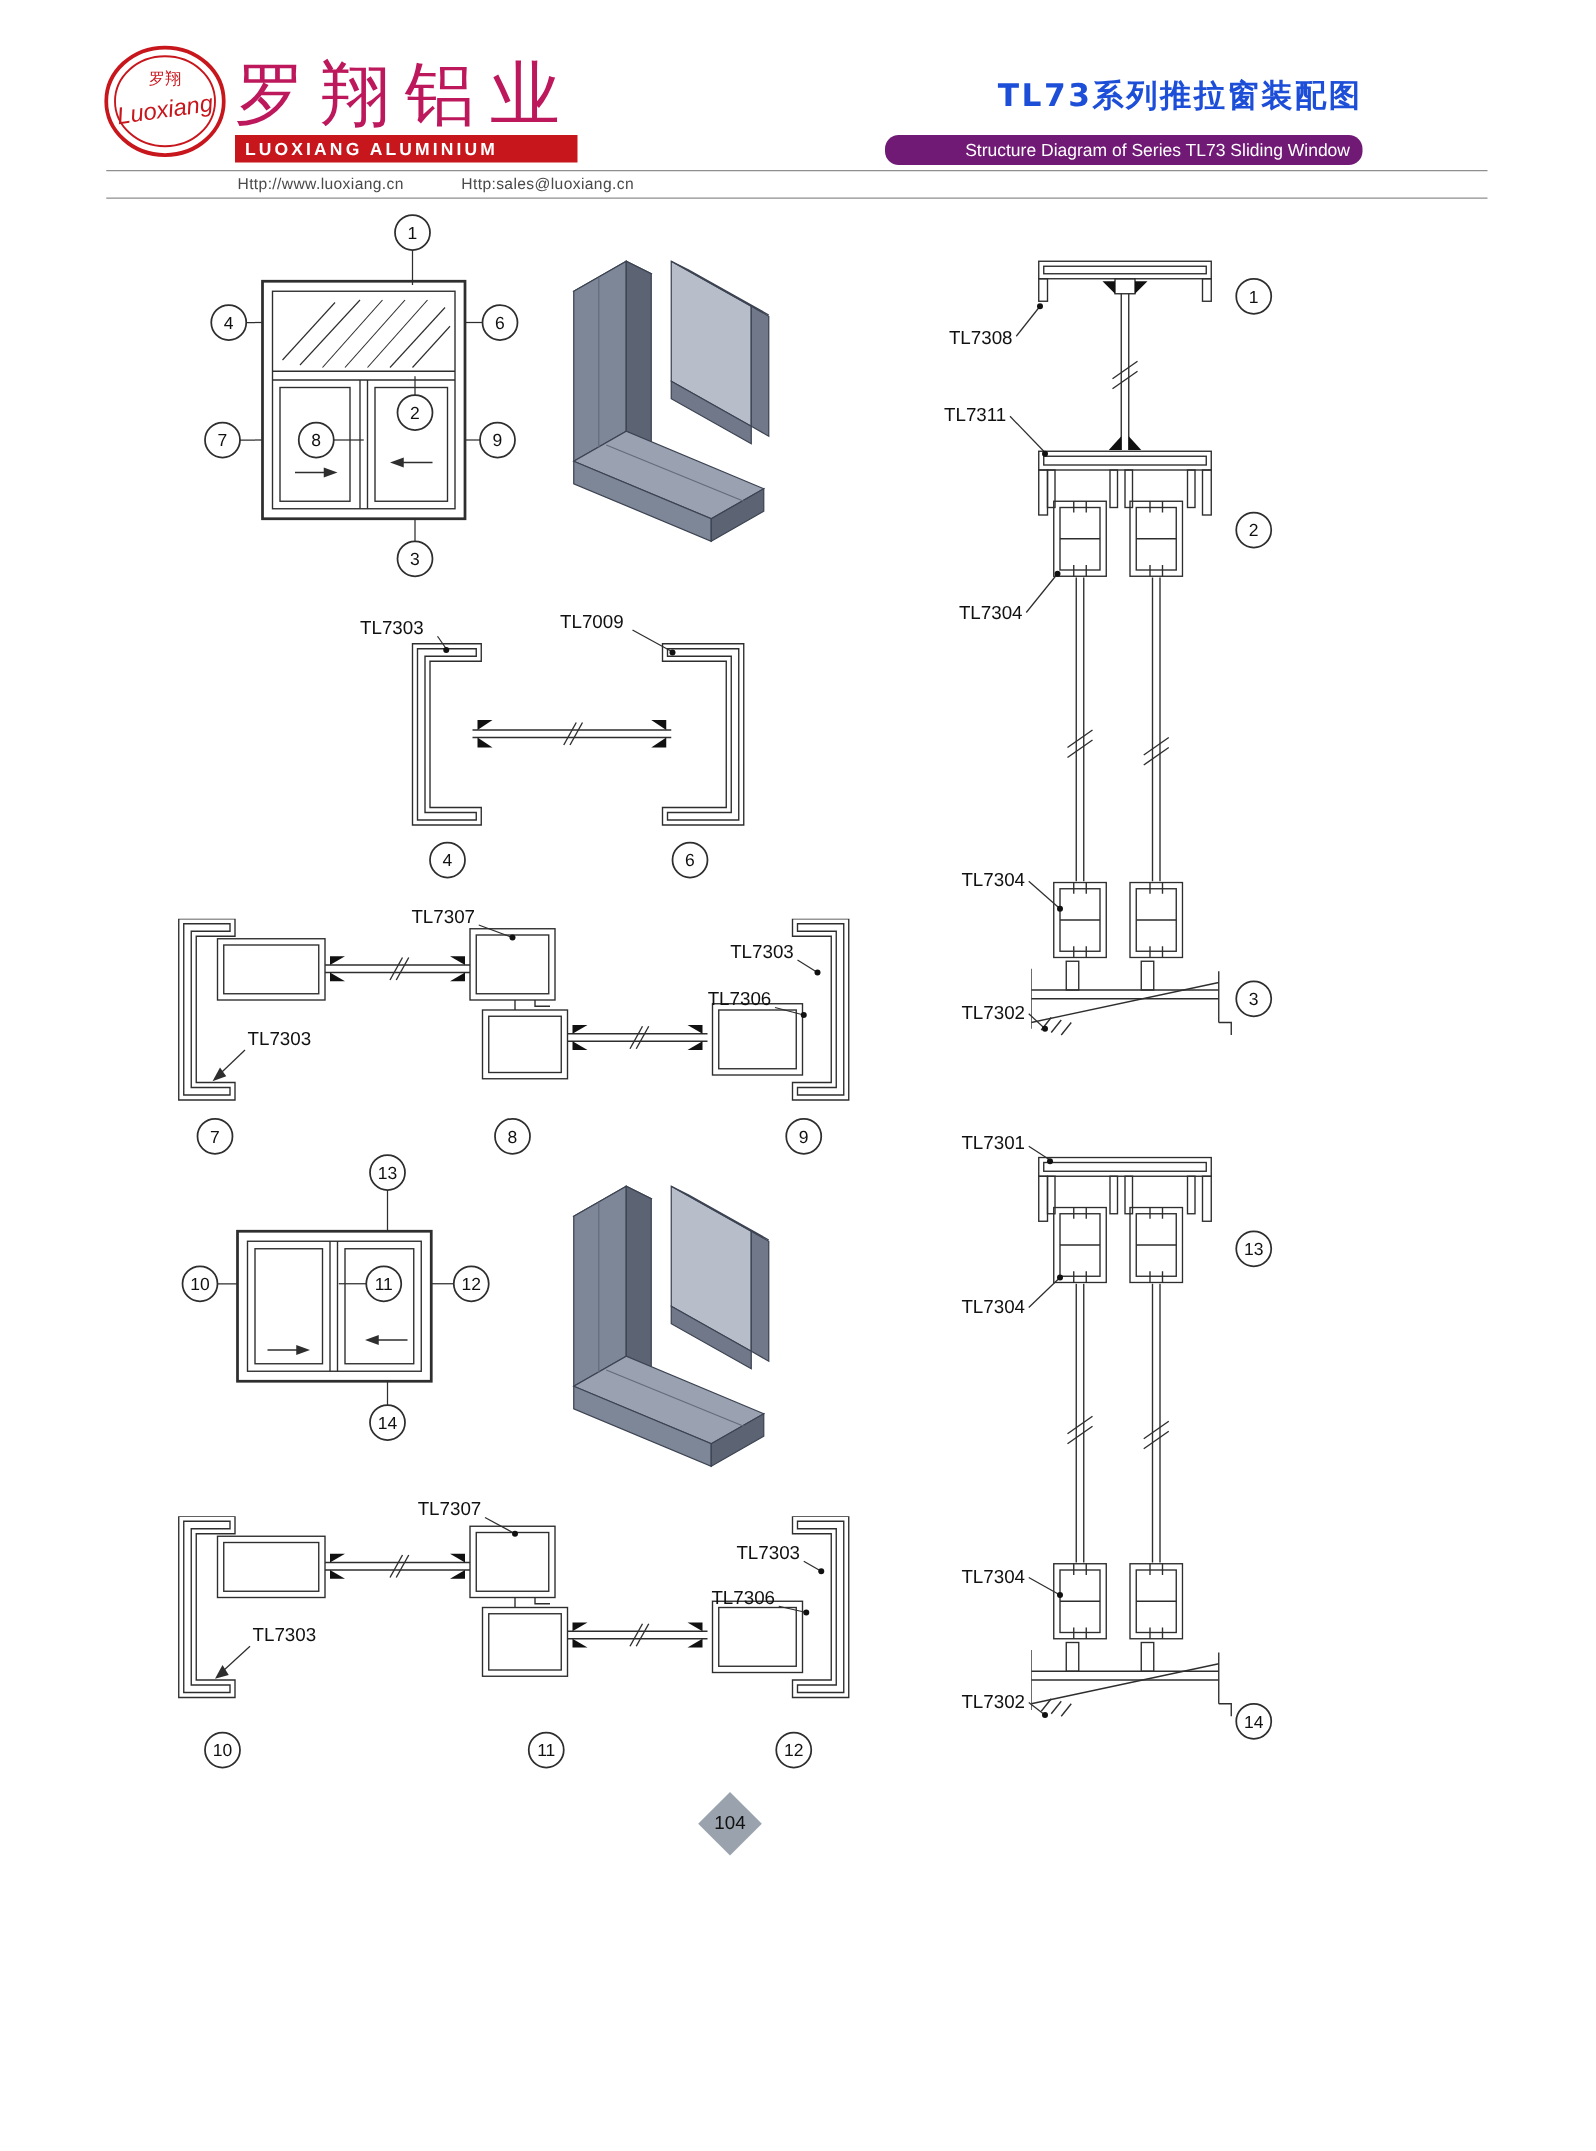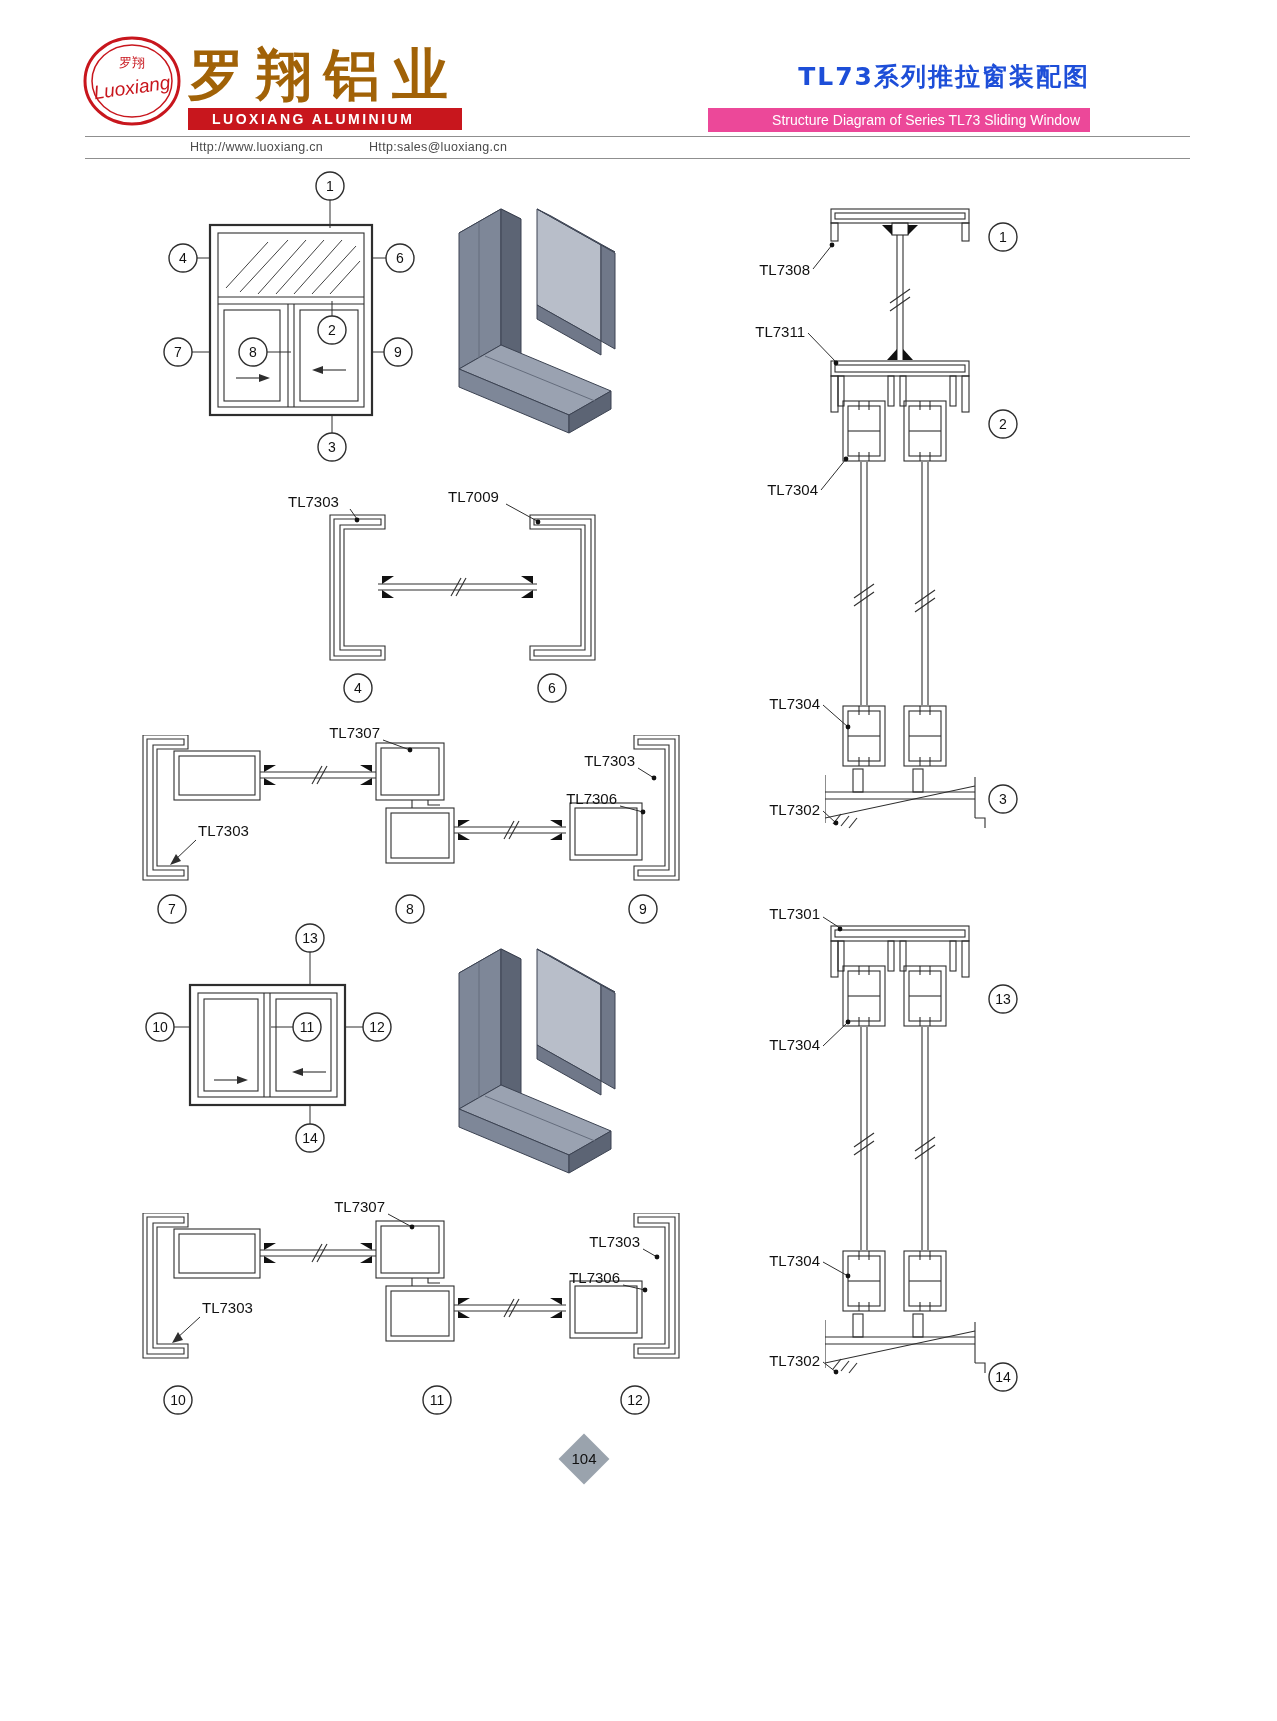--- a/index.html
+++ b/index.html
@@ -1,22 +1,22 @@
 <!DOCTYPE html>
 <html><head>
 <meta charset="utf-8">
 <style>
   * { margin:0; padding:0; box-sizing:border-box; }
   body { background:#e9e9e9; font-family:"Liberation Sans",sans-serif; }
   .page { position:relative; width:1277px; height:1721px; background:#ffffff; margin:0 auto; overflow:hidden; }
   .abs { position:absolute; }
-  .brand-cn { left:188px; top:38px; font-size:56px; font-weight:bold; color:#a16207; letter-spacing:12px; font-family:"DejaVu Sans",sans-serif; white-space:nowrap; }
-  .brand-bar { left:188px; top:108px; width:274px; height:22px; background:#c8161d; color:#fff; font-size:14px; font-weight:bold; letter-spacing:2.5px; line-height:22px; padding-left:24px; }
+  .brand-cn { left:188px; top:38px; font-size:56px; font-weight:normal; color:#be185d; letter-spacing:12px; font-family:"DejaVu Sans",sans-serif; white-space:nowrap; }
+  .brand-bar { left:188px; top:108px; width:274px; height:22px; background:#c8161d; color:#fff; font-size:14px; font-weight:bold; letter-spacing:2.5px; line-height:22px; padding-left:8px; }
   .title-cn { top:60px; right:187px; font-size:25px; font-weight:bold; color:#1d4ed8; letter-spacing:2px; font-family:"DejaVu Sans",sans-serif; white-space:nowrap; }
-  .title-bar { top:108px; right:187px; width:382px; height:24px; background:#ec4899; color:#fff; font-size:14px; line-height:24px; text-align:right; padding-right:10px; }
+  .title-bar { top:108px; right:187px; width:382px; height:24px; background:#701a75; color:#fff; font-size:14px; line-height:24px; text-align:right; padding-right:10px;border-radius:11px; }
   .rule { left:85px; width:1105px; height:1px; background:#8f8f8f; }
   .contact { left:190px; top:140px; font-size:12.5px; color:#4a4a4a; letter-spacing:0.3px; }
   .contact span { margin-right:46px; }
   svg text { font-family:"Liberation Sans",sans-serif; }
   .p  { fill:none; stroke:#2e2e2e; stroke-width:1.1; }
   .p2 { fill:none; stroke:#2e2e2e; stroke-width:2.2; }
   .thin { fill:none; stroke:#2e2e2e; stroke-width:0.9; }
   .gk { fill:#111; stroke:none; }
   .ldr { fill:none; stroke:#2e2e2e; stroke-width:1; }
   .dot { fill:#111; }

